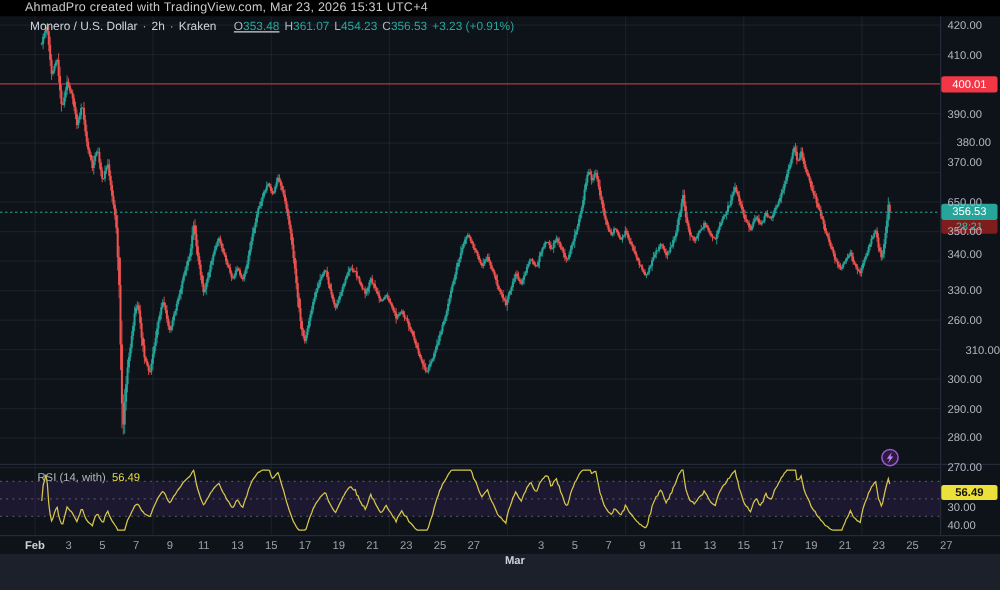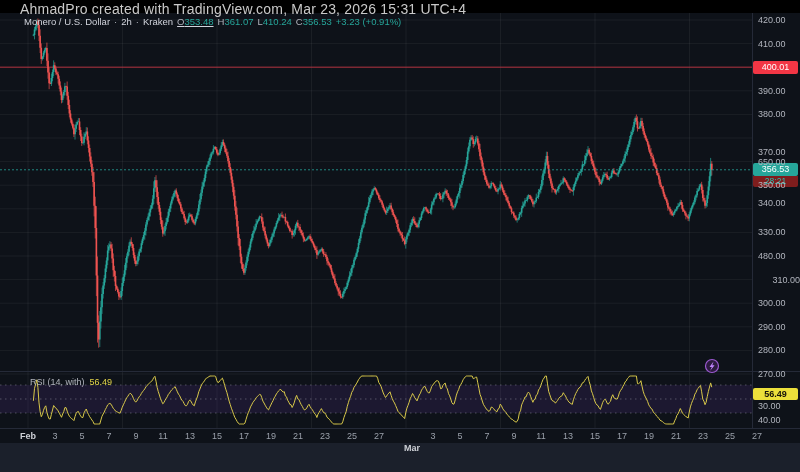--- a/index.html
+++ b/index.html
@@ -1,27 +1,27 @@
 <!DOCTYPE html>
 <html><head>
 <meta charset="utf-8">
 <style>
   html,body{margin:0;padding:0;background:#000;}
   #app{position:relative;width:800px;height:472px;overflow:hidden;
        background:#0e1219;font-family:"Liberation Sans",sans-serif;
        -webkit-font-smoothing:antialiased;}
   .abs{position:absolute;}
   #top-strip{left:0;top:0;width:800px;height:13px;background:#000;}
-  #attribution{left:20px;top:1px;font-size:14px;color:#c9c9c9;letter-spacing:.2px;white-space:nowrap;}
+  #attribution{left:20px;top:1px;font-size:10px;color:#c9c9c9;letter-spacing:.2px;white-space:nowrap;}
   #chart-svg{left:0;top:0;}
   
   #legend{left:24px;top:16px;font-size:9.5px;color:#d1d4dc;white-space:nowrap;display:flex;gap:4px;align-items:baseline;}
   #legend .dim{color:#b2b5be;}
   #legend .val{color:#26a69a;}
-  #legend .grp{margin-left:0;text-decoration:underline;}
+  #legend .grp{margin-left:10px;text-decoration:underline;}
   
   #rsi-legend{left:30px;top:377px;font-size:9px;color:#b2b5be;white-space:nowrap;display:flex;gap:5px;}
   #rsi-legend .rsi-val{color:#e3d44a;}
   
   .tick{position:absolute;left:758px;width:42px;font-size:9px;color:#b2b5be;line-height:10px;}
   .tlabel{position:absolute;top:431px;font-size:9px;color:#9aa0aa;transform:translateX(-50%);white-space:nowrap;}
   .tlabel.month{color:#cdd0d6;font-weight:bold;}
   .badge{position:absolute;left:753px;width:45px;text-align:center;font-size:9px;border-radius:2px;line-height:13px;}
   #alert-badge{top:61px;height:13px;background:#f23645;color:#fff;}
   #last-badge{top:163px;height:13px;background:#26a69a;color:#fff;}
@@ -99,21 +99,21 @@
   </div>
 
   <div id="legend" class="abs">
     <span>Monero / U.S. Dollar</span>
     <span class="dim">·</span>
     <span>2h</span>
     <span class="dim">·</span>
     <span>Kraken</span>
     <span class="grp"><span class="dim">O</span><span class="val">353.48</span></span>
     <span><span class="dim">H</span><span class="val">361.07</span></span>
-    <span><span class="dim">L</span><span class="val">410.24</span></span>
+    <span><span class="dim">L</span><span class="val">454.23</span></span>
     <span><span class="dim">C</span><span class="val">356.53</span></span>
     <span class="val">+3.23 (+0.91%)</span>
   </div>
 
   <div id="rsi-legend" class="abs">
     <span>RSI (14, with)</span>
     <span class="rsi-val">56.49</span>
   </div>
 
   <div id="price-scale" class="abs" style="left:753px;top:13px;width:47px;height:415px;"></div>
@@ -124,27 +124,27 @@
   <div id="countdown-badge" class="badge">28:21</div>
   <div id="rsi-badge" class="badge">56.49</div>
 
   <div id="bottom-strip" class="abs">
     
   </div>
 
 <div class="tick" style="top: 15px;">420.00</div>
     <div class="tick" style="top: 38.6px;">410.00</div>
     <div class="tick" style="top: 85.8px;">390.00</div>
-    <div class="tick" style="top: 109.4px;">380.00</div>
-    <div class="tick" style="top: 147px;">370.00</div>
+    <div class="tick" style="top: 109.4px; text-align: center;">380.00</div>
+    <div class="tick" style="top: 125px;">370.00</div>
     <div class="tick" style="top: 156.6px;">650.00</div>
     <div class="tick" style="top: 180.2px;">350.00</div>
     <div class="tick" style="top: 198px;">340.00</div>
     <div class="tick" style="top: 227.4px;">330.00</div>
-    <div class="tick" style="top: 251px;">480.00</div>
+    <div class="tick" style="top: 251px;">260.00</div>
     <div class="tick" style="top: 274.6px; text-align: right;">310.00</div>
     <div class="tick" style="top: 298.2px;">300.00</div>
     <div class="tick" style="top: 321.8px;">290.00</div>
     <div class="tick" style="top: 345.4px;">280.00</div>
     <div class="tick" style="top: 369px;">270.00</div>
     <div class="tick" style="top: 401px;">30.00</div>
     <div class="tick" style="top: 415px;">40.00</div>
     <div class="tlabel month" style="left: 28px;">Feb</div>
     <div class="tlabel" style="left: 55px;">3</div>
     <div class="tlabel" style="left: 82px;">5</div>

